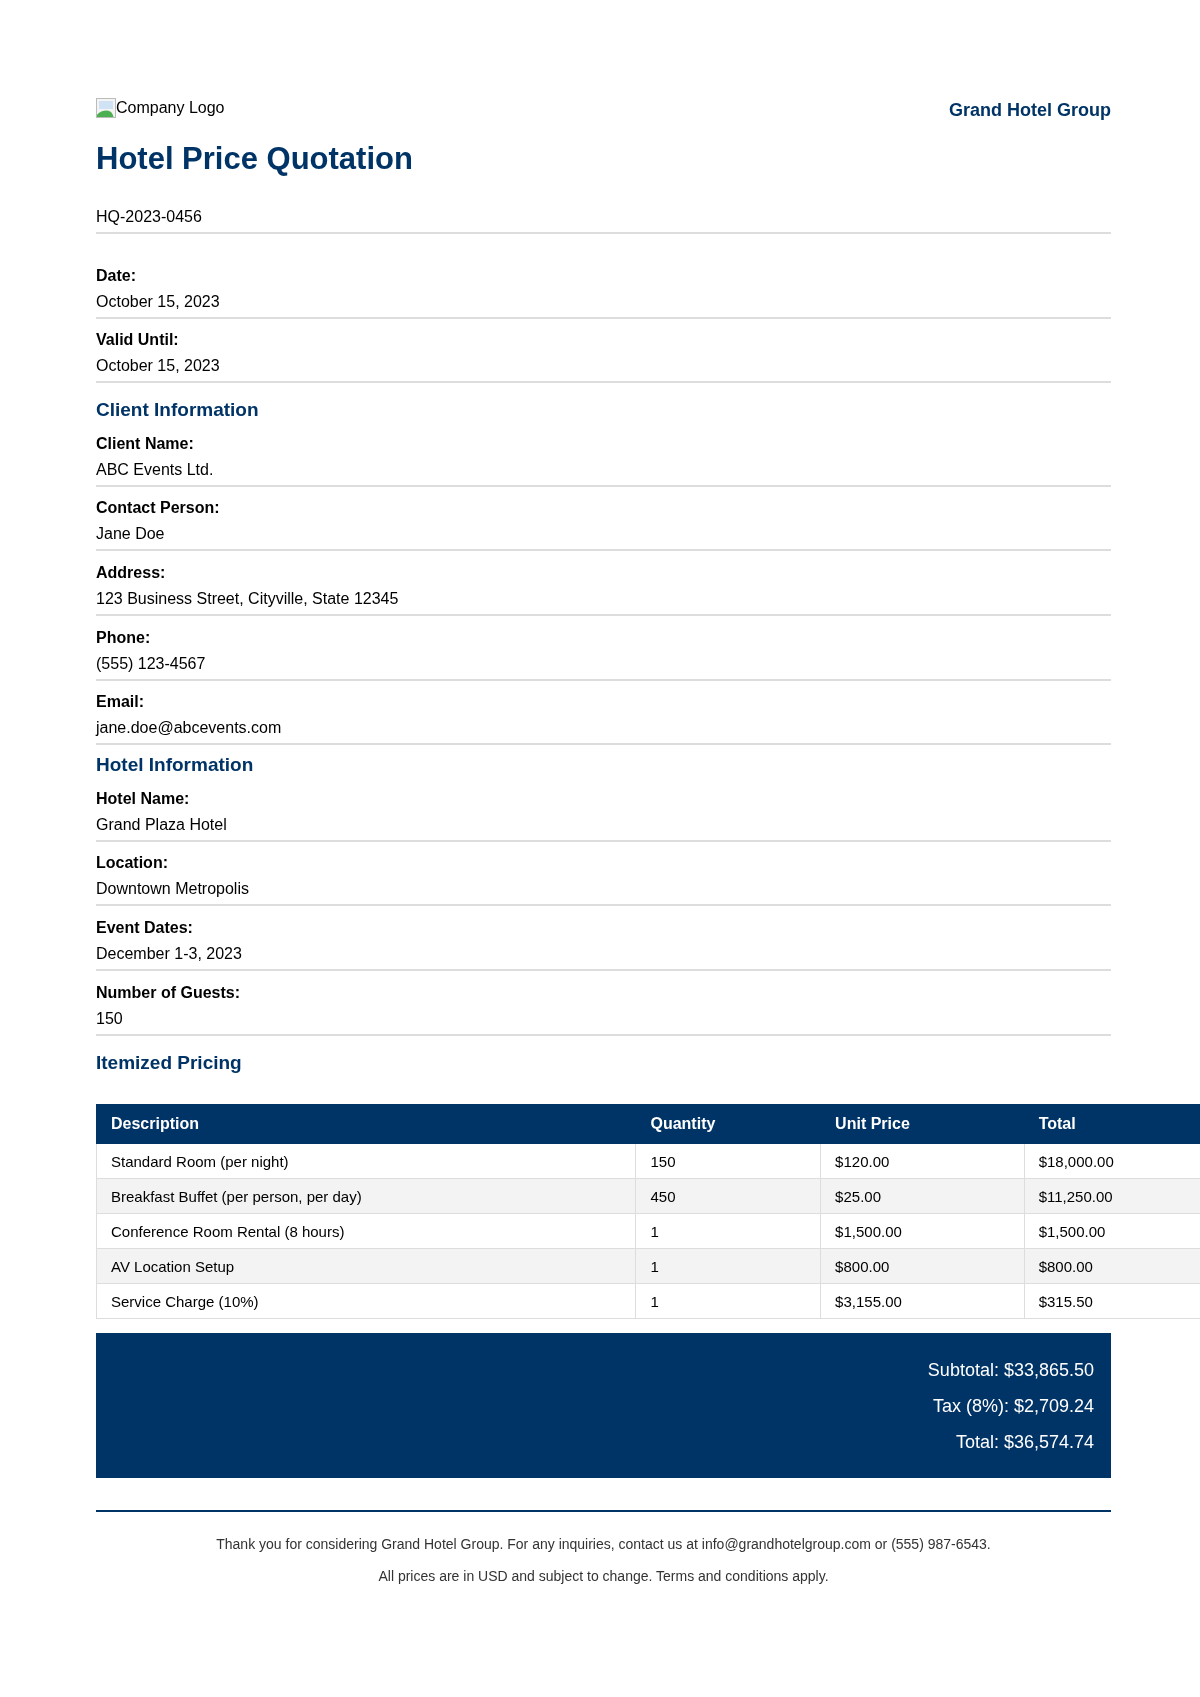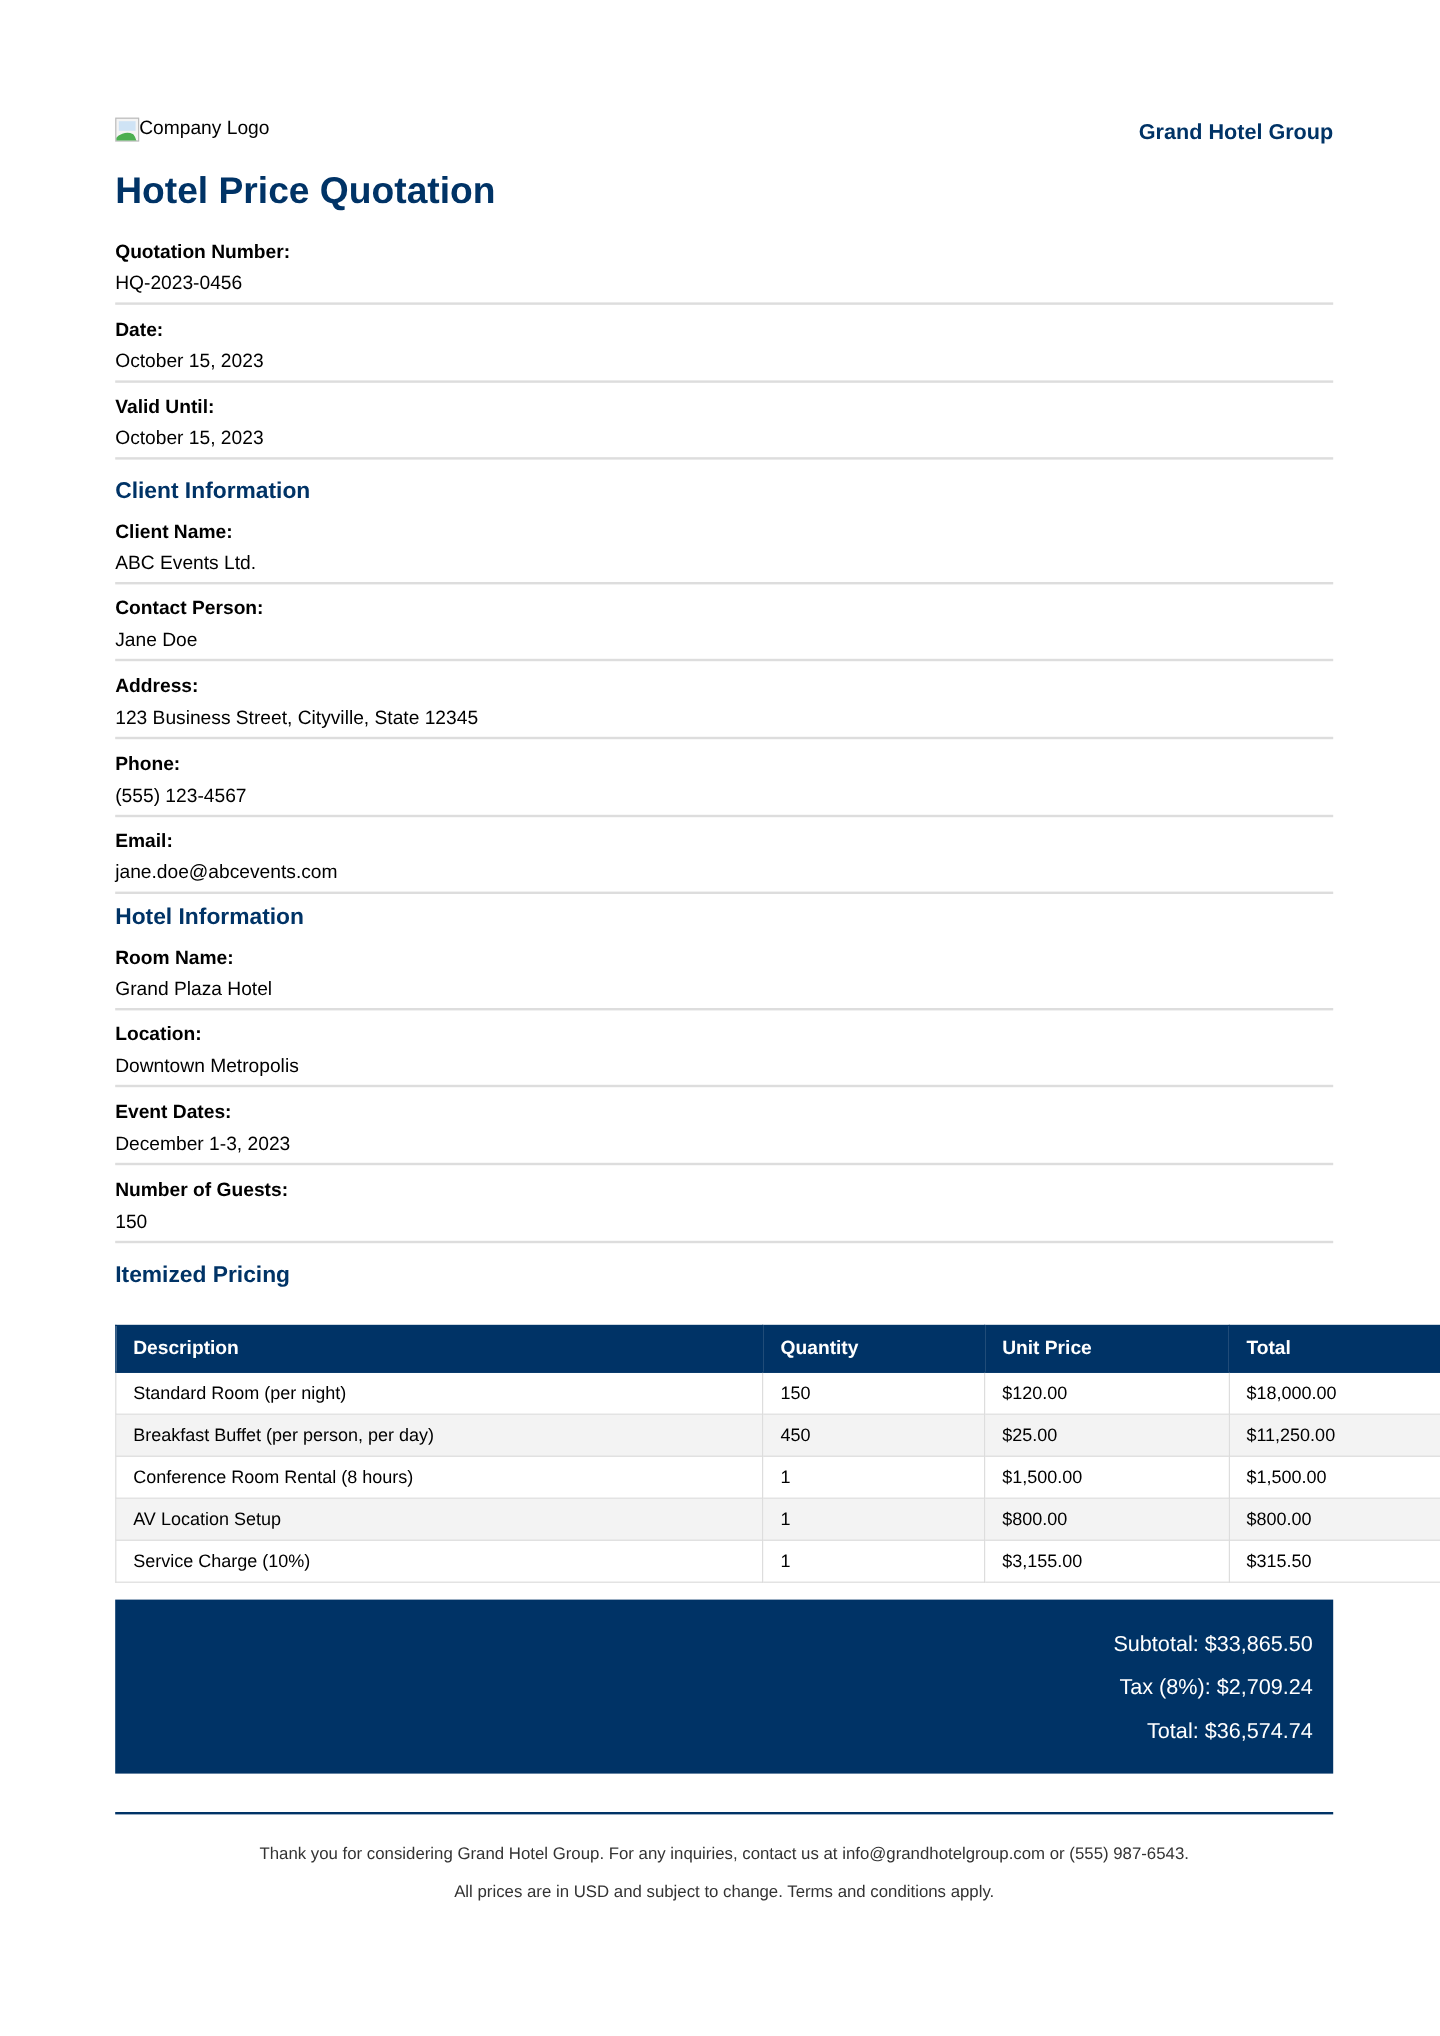--- a/index.html
+++ b/index.html
@@ -49,21 +49,20 @@
           <span class="hill"></span>
         </span>
       <span>Company Logo</span>
     </div>
     <div class="company-name">Grand Hotel Group</div>
   </div>
 
   <h1 class="title">Hotel Price Quotation</h1>
 
   <div class="field" style="top:201px">
-    <div class="field-label">Quotation Number:</div>
     <div class="field-value">HQ-2023-0456</div>
   </div>
   <div class="field" style="top:266px">
     <div class="field-label">Date:</div>
     <div class="field-value">October 15, 2023</div>
   </div>
   <div class="field" style="top:330px">
     <div class="field-label">Valid Until:</div>
     <div class="field-value">October 15, 2023</div>
   </div>
@@ -85,21 +84,21 @@
     <div class="field-label">Phone:</div>
     <div class="field-value">(555) 123-4567</div>
   </div>
   <div class="field" style="top:692px">
     <div class="field-label">Email:</div>
     <div class="field-value">jane.doe@abcevents.com</div>
   </div>
 
   <h2 class="section-title" style="top:754px">Hotel Information</h2>
   <div class="field" style="top:789px">
-    <div class="field-label">Room Name:</div>
+    <div class="field-label">Hotel Name:</div>
     <div class="field-value">Grand Plaza Hotel</div>
   </div>
   <div class="field" style="top:853px">
     <div class="field-label">Location:</div>
     <div class="field-value">Downtown Metropolis</div>
   </div>
   <div class="field" style="top:918px">
     <div class="field-label">Event Dates:</div>
     <div class="field-value">December 1-3, 2023</div>
   </div>

